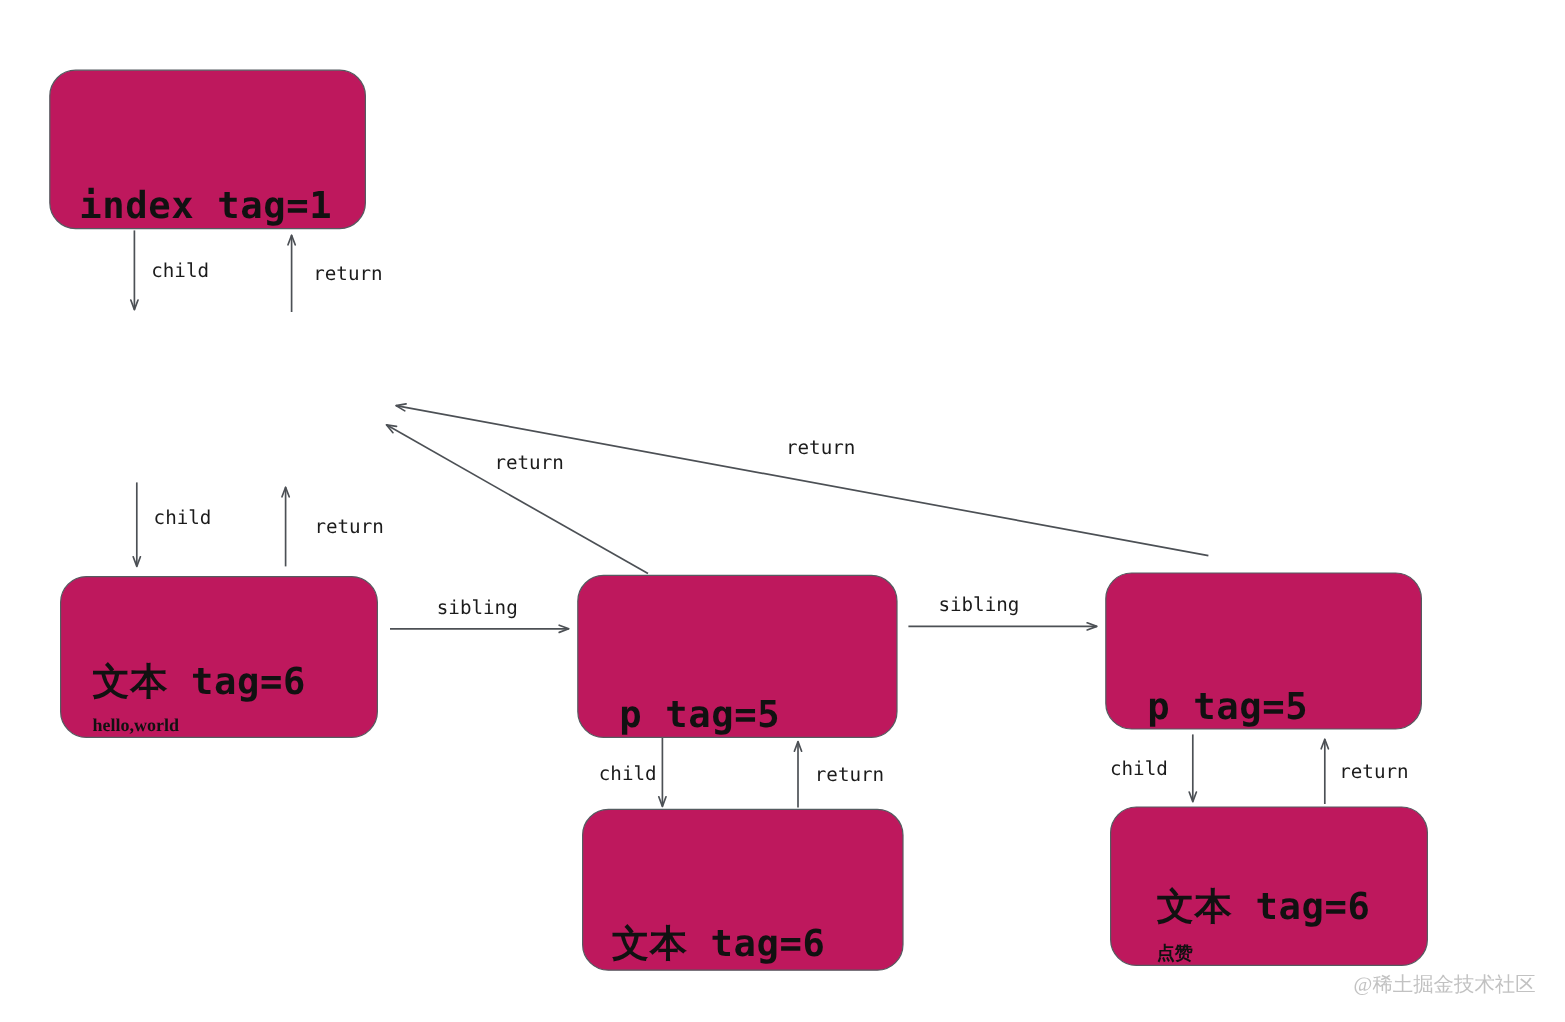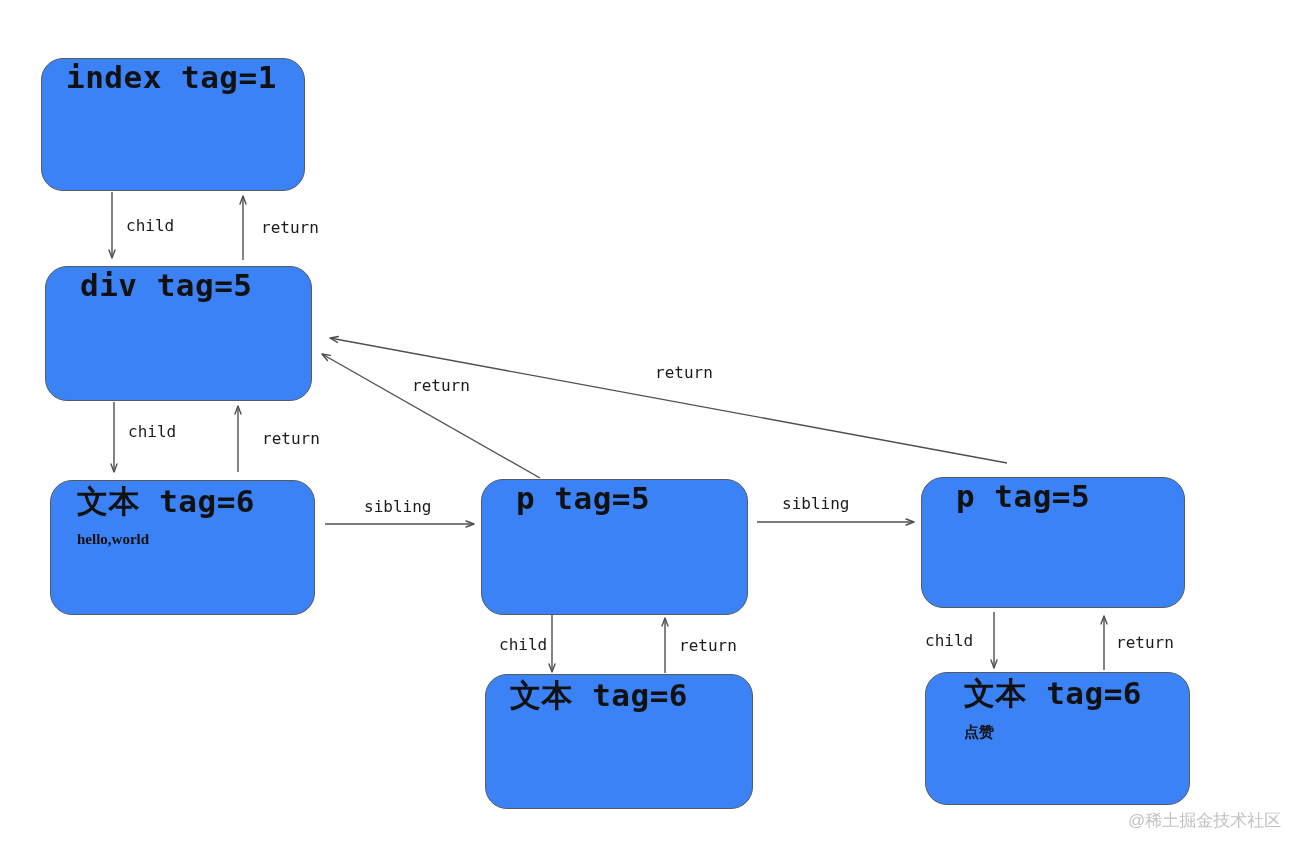--- a/index.html
+++ b/index.html
@@ -21,24 +21,24 @@
     top: 0;
     width: 1304px;
     height: 852px;
     pointer-events: none;
   }
   .node {
     position: absolute;
     box-sizing: border-box;
     border: 1.6px solid #555b60;
     border-radius: 22px;
-    background: #3b82f6;
+    background: #be185d;
     display: flex;
     flex-direction: column;
-    justify-content: flex-start;
+    justify-content: flex-end;
   }
   .node-title {
     font-family: "DejaVu Sans Mono", "Liberation Mono", monospace;
     font-size: 31px;
     font-weight: 700;
     color: #111111;
     letter-spacing: 0.5px;
     white-space: nowrap;
   }
   .node-sub {
@@ -52,21 +52,21 @@
   .edge-label {
     position: absolute;
     font-family: "DejaVu Sans Mono", "Liberation Mono", monospace;
     font-size: 16px;
     color: #1b1b1b;
     white-space: nowrap;
     text-align: right;
   }
   .watermark {
     position: absolute;
-    font-family: Liberation Sans, sans-serif;
+    font-family: Liberation Serif, serif;
     font-size: 17px;
     color: #c2c2c2;
     white-space: nowrap;
   }
   .thumb {
     font-family: "DejaVu Sans", "Liberation Sans", sans-serif;
   }
 </style>
 </head>
 <body>
@@ -102,23 +102,20 @@
 
     <line x1="994" y1="612" x2="994" y2="668" stroke="#4c5055" stroke-width="1.4" marker-end="url(#ah)"></line>
 
     <line x1="1104" y1="670" x2="1104" y2="616" stroke="#4c5055" stroke-width="1.4" marker-end="url(#ah)"></line>
   </svg>
 
   <div class="node" style="left:41px; top:58px; width:264px; height:133px; padding-left:24px;">
     <div class="node-title">index tag=1</div>
   </div>
 
-  <div class="node" style="left:45px; top:266px; width:267px; height:135px; padding-left:34px;">
-    <div class="node-title">div tag=5</div>
-  </div>
 
   <div class="node" style="left:50px; top:480px; width:265px; height:135px; padding-left:26px;">
     <div class="node-title">文本 tag=6</div>
     <div class="node-sub">hello,world</div>
   </div>
 
   <div class="node" style="left:481px; top:479px; width:267px; height:136px; padding-left:34px;">
     <div class="node-title">p tag=5</div>
   </div>
 

